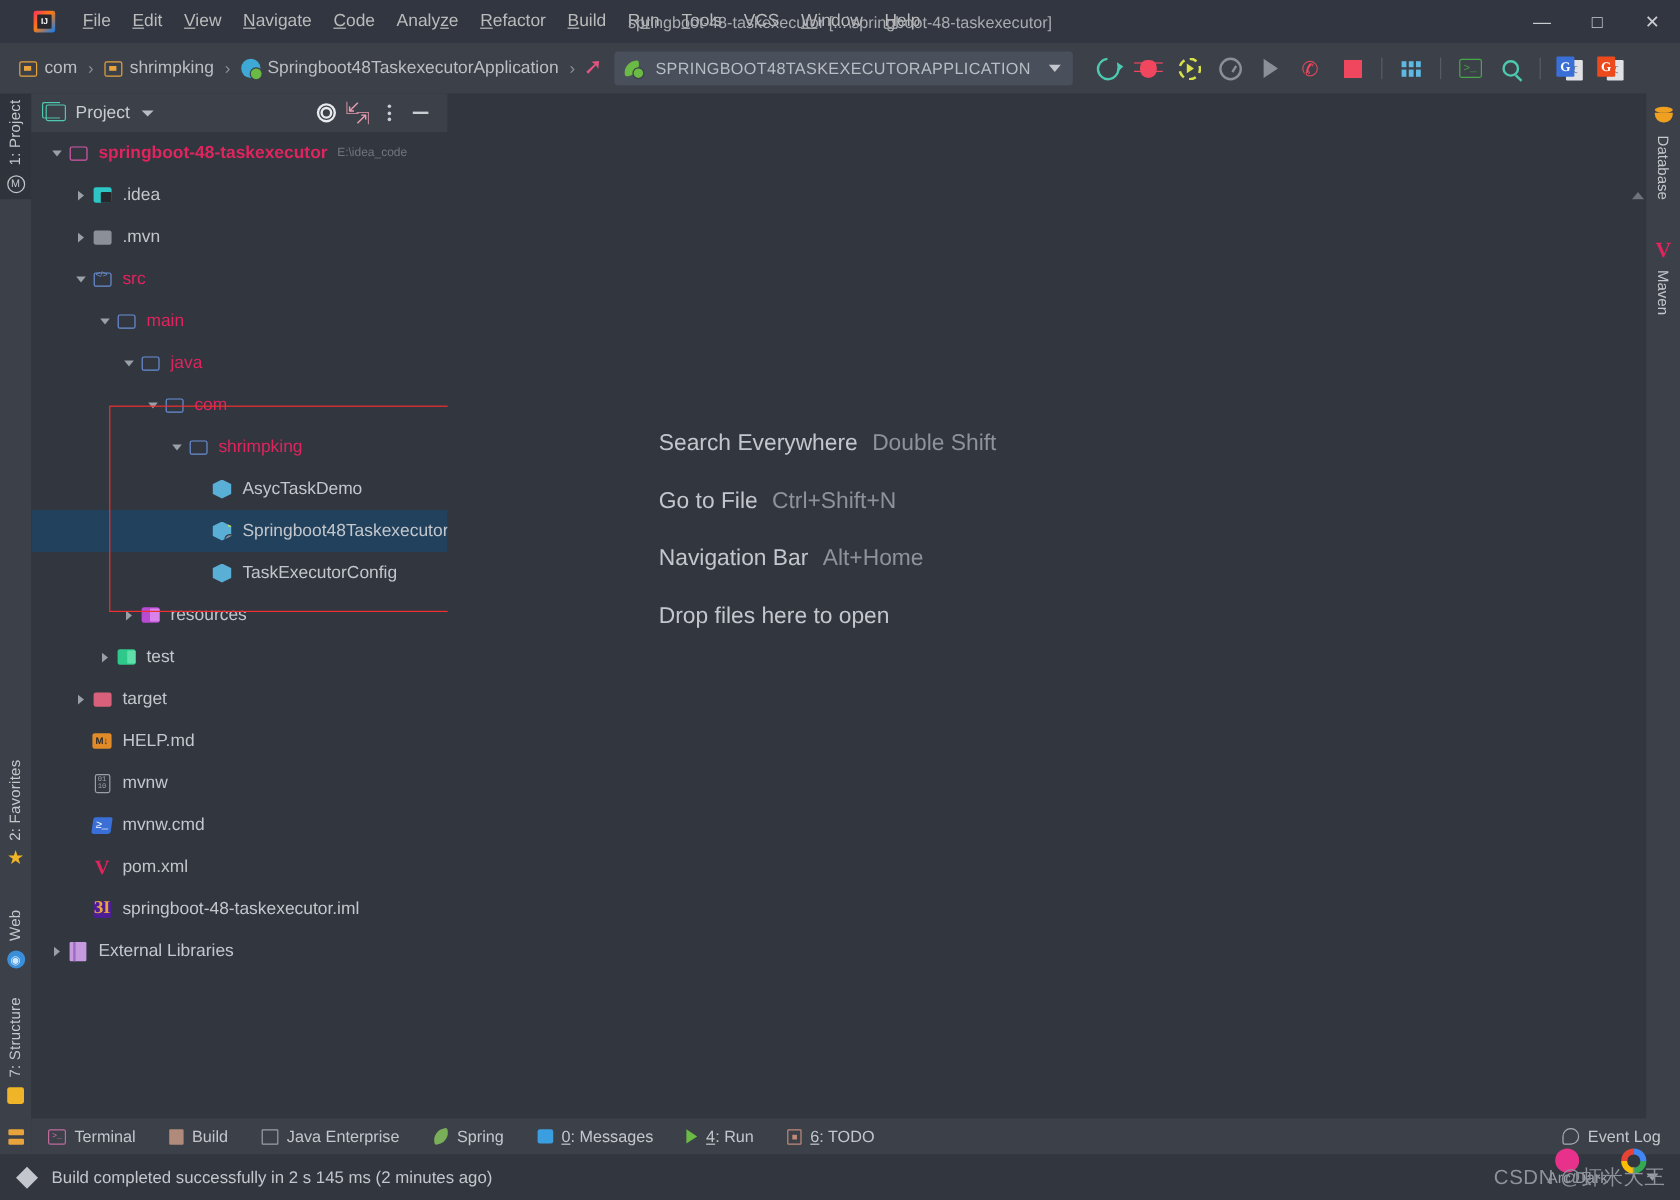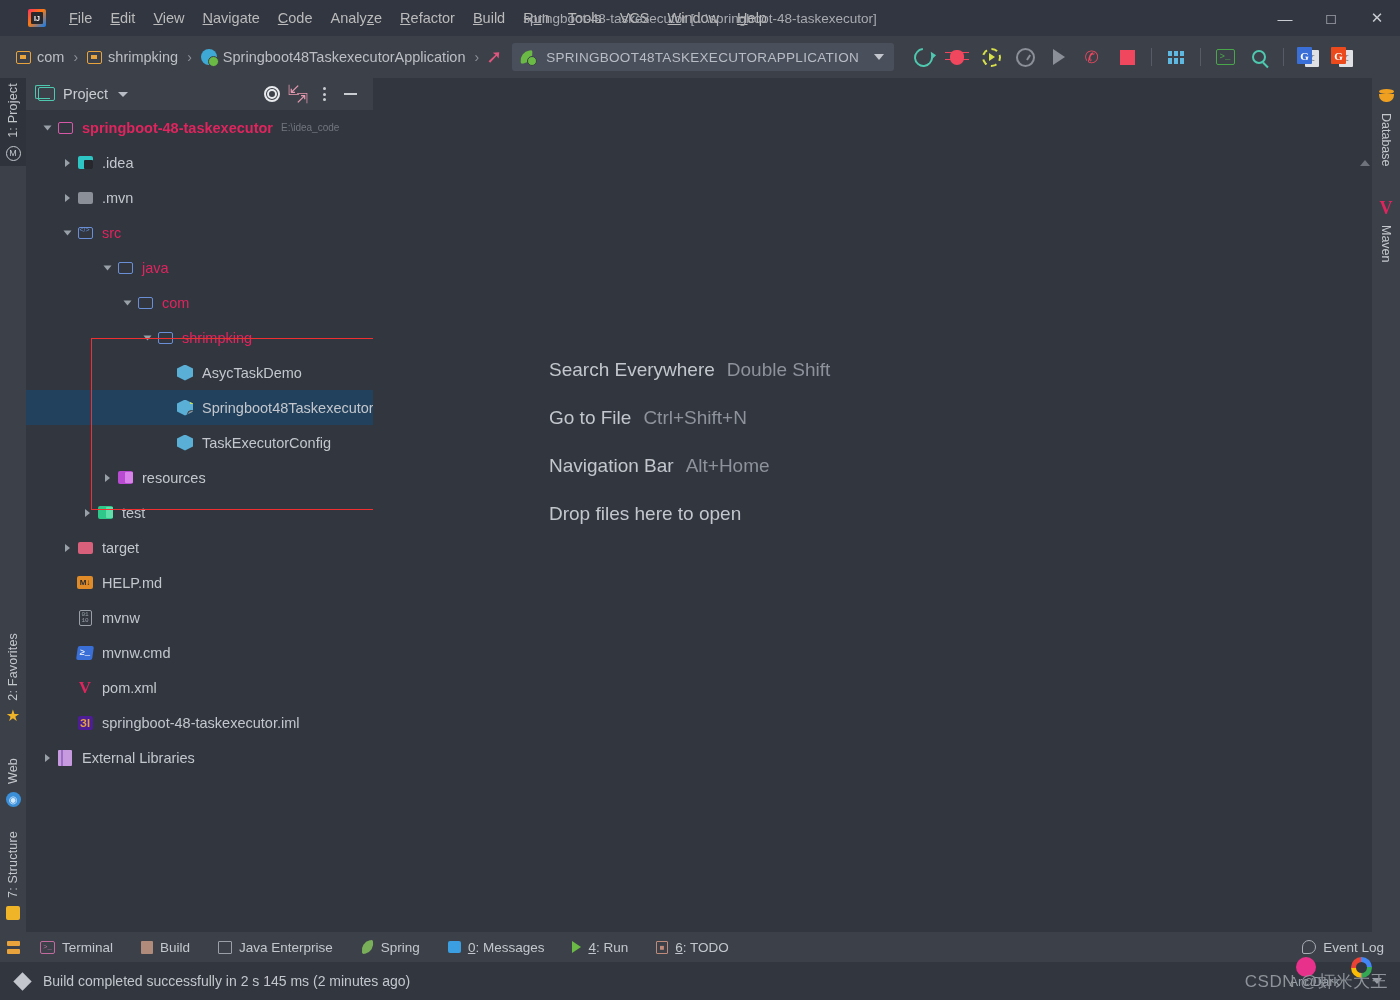--- a/index.html
+++ b/index.html
@@ -271,21 +271,21 @@
     font-size:8px;font-weight:bold;display:flex;align-items:center;justify-content:center; }
   .i-file { width:13px;height:16px;border:1.6px solid #9aa0a8;border-radius:2px;
     color:#9aa0a8;font-size:6px;display:flex;align-items:center;justify-content:center;
     font-family:"Liberation Mono", monospace;line-height:1; }
   .i-ps { width:16px;height:14px;background:#3a6fd8;border-radius:2px;color:#fff;
     font-size:9px;display:flex;align-items:center;justify-content:center;
     font-family:"Liberation Mono", monospace;transform: skewX(-8deg); }
   .i-maven { width:16px;height:16px;color:#e0245e;font-size:17px;line-height:15px;
     font-weight:bold;text-align:center;font-family:"Liberation Serif", serif; }
   .i-iml { width:15px;height:14px;background:#4c1d95;border-radius:2px;color:#e8a33d;
-    font-size:11px;display:flex;align-items:center;justify-content:center;font-weight:bold; }
+    font-size:15px;display:flex;align-items:center;justify-content:center;font-weight:bold;font-family:Liberation Serif, serif; }
   .i-lib { width:14px;height:16px;background:#c79ae0;border-radius:1px;position:relative; }
   .i-lib::after{content:"";position:absolute;left:3px;top:0;width:2px;height:16px;background:#9b6cc4;}
   .i-scratch { width:14px;height:16px;background:#d4a37c;border-radius:2px;position:relative; }
   .i-scratch::after{content:"";position:absolute;left:2px;top:3px;width:10px;height:1.5px;
     background:#5a4030;box-shadow:0 3px 0 #5a4030,0 6px 0 #5a4030,0 9px 0 #5a4030;}
 
   .hl-box {
     position: absolute; border: 1.8px solid #f03030; pointer-events: none;
   }
   .hscroll {
@@ -570,20 +570,30 @@
           <span style="width: 32px; flex: 0 0 auto;"></span>
           <span class="tw">
             <span class="arrow open"></span>
           </span>
           <span class="ticon">
             <span class="i-src"></span>
           </span>
           <span class="tlabel" style="color: rgb(224, 36, 94);">src</span>
         </div>
         <div class="trow">
+          <span style="width: 52px; flex: 0 0 auto;"></span>
+          <span class="tw">
+            <span class="arrow open"></span>
+          </span>
+          <span class="ticon">
+            <span class="i-folder-blue"></span>
+          </span>
+          <span class="tlabel" style="color: rgb(224, 36, 94);">main</span>
+        </div>
+        <div class="trow">
           <span style="width: 72px; flex: 0 0 auto;"></span>
           <span class="tw">
             <span class="arrow open"></span>
           </span>
           <span class="ticon">
             <span class="i-folder-blue"></span>
           </span>
           <span class="tlabel" style="color: rgb(224, 36, 94);">java</span>
         </div>
         <div class="trow">

